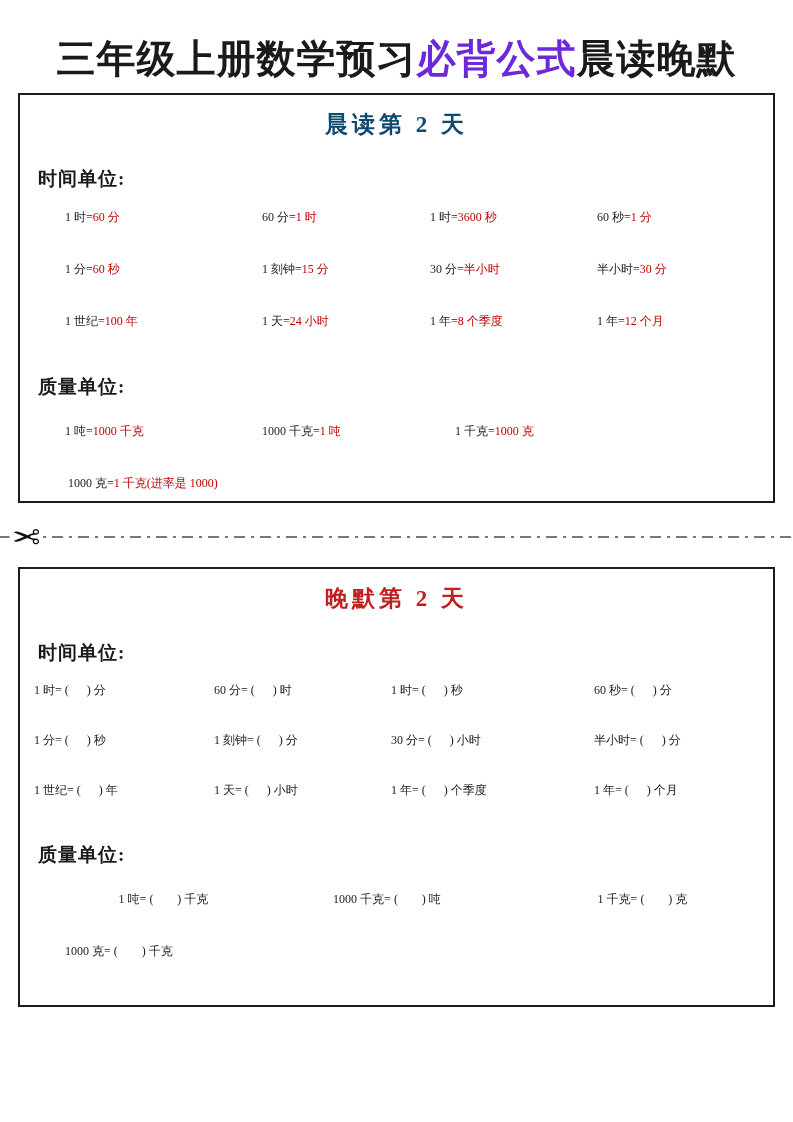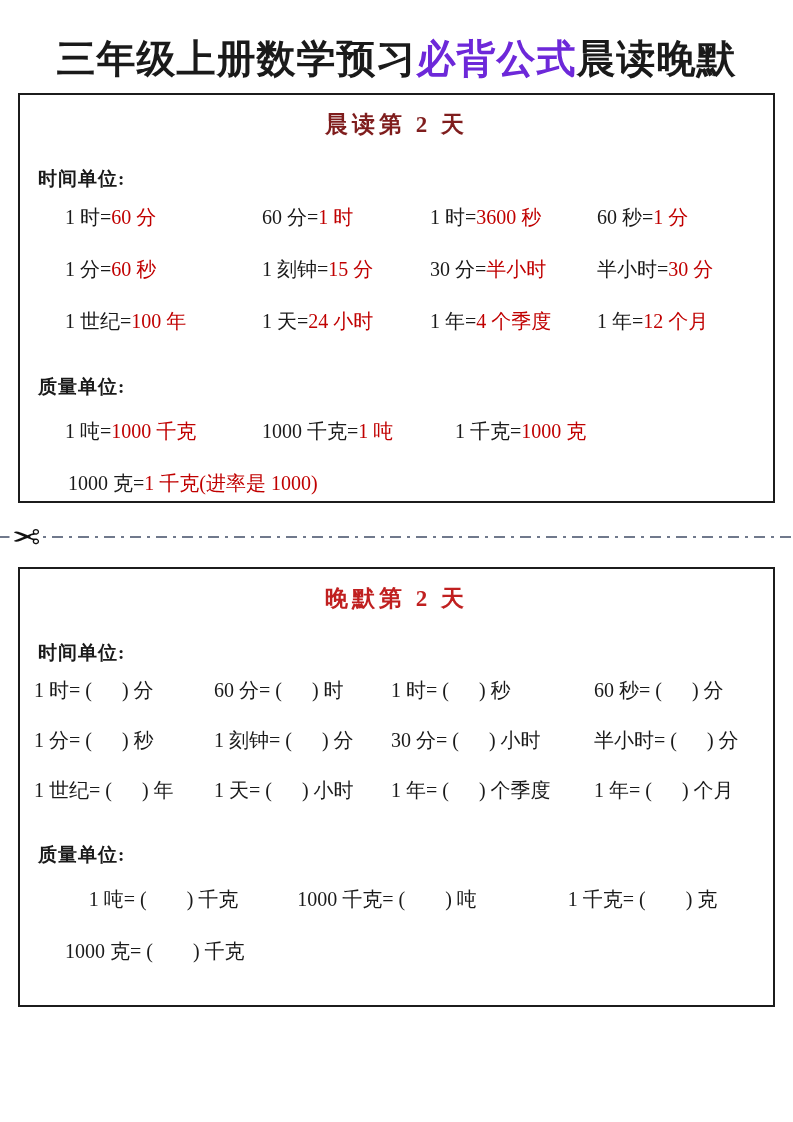--- a/index.html
+++ b/index.html
@@ -31,33 +31,33 @@
   }
   .box-1{height:406px;}
   .box-2{height:436px;}
   .box-header{
     margin-top:14px;
     text-align:center;
     font-size:23px;
     font-weight:bold;
     letter-spacing:4px;
   }
-  .box-header.blue{color:#7f1d1d;}
+  .box-header.blue{color:#0c4a6e;}
   .box-header.red{color:#c02020;}
   .sec-label{
     margin:26px 0 0 18px;
     font-size:19px;
     font-weight:bold;
     letter-spacing:1px;
   }
   
   .row{
     display:grid;
     align-items:center;
-    font-size:20px;
+    font-size:12px;
     white-space:pre;
   }
   .m-time{height:52px;padding-left:45px;grid-template-columns:197px 168px 167px 1fr;}
   .m-time:first-of-type{margin-top:8px;}
   .m-mass1{height:52px;padding-left:45px;grid-template-columns:197px 193px 1fr;margin-top:6px;}
   .m-mass2{height:52px;padding-left:48px;grid-template-columns:1fr;}
   .e-time{height:50px;padding-left:14px;grid-template-columns:180px 177px 203px 1fr;}
   .e-time:first-of-type{margin-top:6px;}
   .e-mass1{height:52px;padding-left:45px;grid-template-columns:197px 250px 1fr;margin-top:6px;text-align:center;}
   .e-mass2{height:52px;padding-left:45px;grid-template-columns:1fr;}
@@ -111,21 +111,21 @@
     </div>
     <div class="row m-time">
       <span class="eq"><span class="q">1 分=</span><span class="a">60 秒</span></span>
       <span class="eq"><span class="q">1 刻钟=</span><span class="a">15 分</span></span>
       <span class="eq"><span class="q">30 分=</span><span class="a">半小时</span></span>
       <span class="eq"><span class="q">半小时=</span><span class="a">30 分</span></span>
     </div>
     <div class="row m-time">
       <span class="eq"><span class="q">1 世纪=</span><span class="a">100 年</span></span>
       <span class="eq"><span class="q">1 天=</span><span class="a">24 小时</span></span>
-      <span class="eq"><span class="q">1 年=</span><span class="a">4 个季度</span></span>
+      <span class="eq"><span class="q">1 年=</span><span class="a">8 个季度</span></span>
       <span class="eq"><span class="q">1 年=</span><span class="a">12 个月</span></span>
     </div>
 
     <div class="sec-label">质量单位:</div>
 
     <div class="row m-mass1">
       <span class="eq"><span class="q">1 吨=</span><span class="a">1000 千克</span></span>
       <span class="eq"><span class="q">1000 千克=</span><span class="a">1 吨</span></span>
       <span class="eq"><span class="q">1 千克=</span><span class="a">1000 克</span></span>
     </div>

